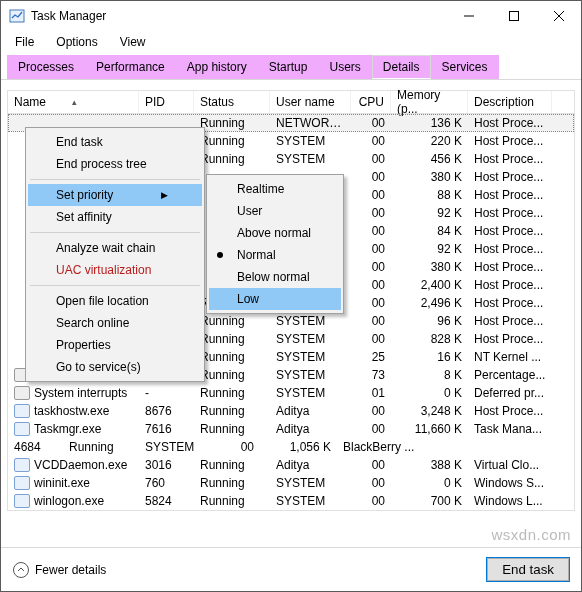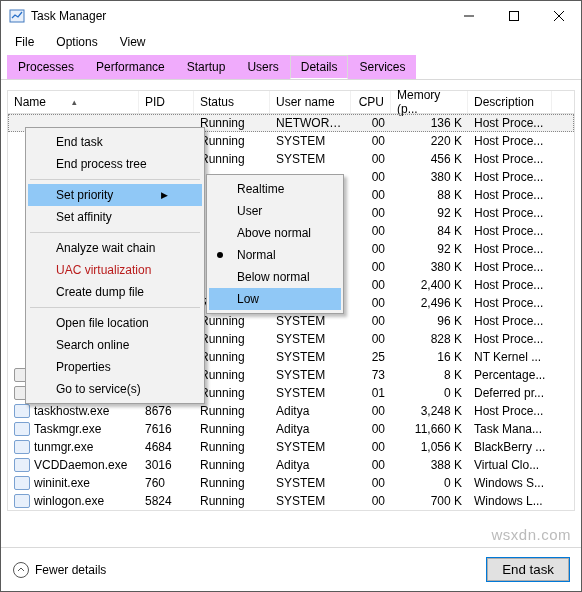--- a/index.html
+++ b/index.html
@@ -89,20 +89,21 @@
 
   <div class="menubar" id="menubar">
       <div class="mi">File</div>
       <div class="mi">Options</div>
       <div class="mi">View</div>
     </div>
 
   <div class="tabs" id="tabs">
       <div class="tab">Processes</div>
       <div class="tab">Performance</div>
+      <div class="tab">App history</div>
       <div class="tab">Startup</div>
       <div class="tab">Users</div>
       <div class="tab active">Details</div>
       <div class="tab">Services</div>
     </div>
 
   <div class="grid">
     <div class="head">
       <div class="col c-name">
           <span>Name</span>
@@ -272,21 +273,20 @@
         <div class="row">
           <div class="cell c-name"><span class="ic exe-ic"></span><span>Taskmgr.exe</span></div>
           <div class="cell c-pid">7616</div>
           <div class="cell c-status">Running</div>
           <div class="cell c-user">Aditya</div>
           <div class="cell c-cpu num">00</div>
           <div class="cell c-mem num">11,660 K</div>
           <div class="cell c-desc">Task Mana...</div>
         </div>
         <div class="row">
-          <div class="cell c-name"><span class="ic exe-ic"></span><span>tunmgr.exe</span></div>
           <div class="cell c-pid">4684</div>
           <div class="cell c-status">Running</div>
           <div class="cell c-user">SYSTEM</div>
           <div class="cell c-cpu num">00</div>
           <div class="cell c-mem num">1,056 K</div>
           <div class="cell c-desc">BlackBerry ...</div>
         </div>
         <div class="row">
           <div class="cell c-name"><span class="ic exe-ic"></span><span>VCDDaemon.exe</span></div>
           <div class="cell c-pid">3016</div>
@@ -319,21 +319,20 @@
 
   <div class="menu" id="ctx" style="left:24px; top:126px; width:180px;">
       <div class="mitem">End task</div>
       <div class="mitem">End process tree</div>
       <div class="msep"></div>
       <div class="mitem hl">Set priority<span class="arrow">▶</span></div>
       <div class="mitem">Set affinity</div>
       <div class="msep"></div>
       <div class="mitem">Analyze wait chain</div>
       <div class="mitem dis">UAC virtualization</div>
-      <div class="mitem">Create dump file</div>
       <div class="msep"></div>
       <div class="mitem">Open file location</div>
       <div class="mitem">Search online</div>
       <div class="mitem">Properties</div>
       <div class="mitem">Go to service(s)</div>
     </div>
 
   <div class="menu" id="submenu" style="left:205px; top:173px; width:138px;">
       <div class="mitem">Realtime</div>
       <div class="mitem">User</div>

